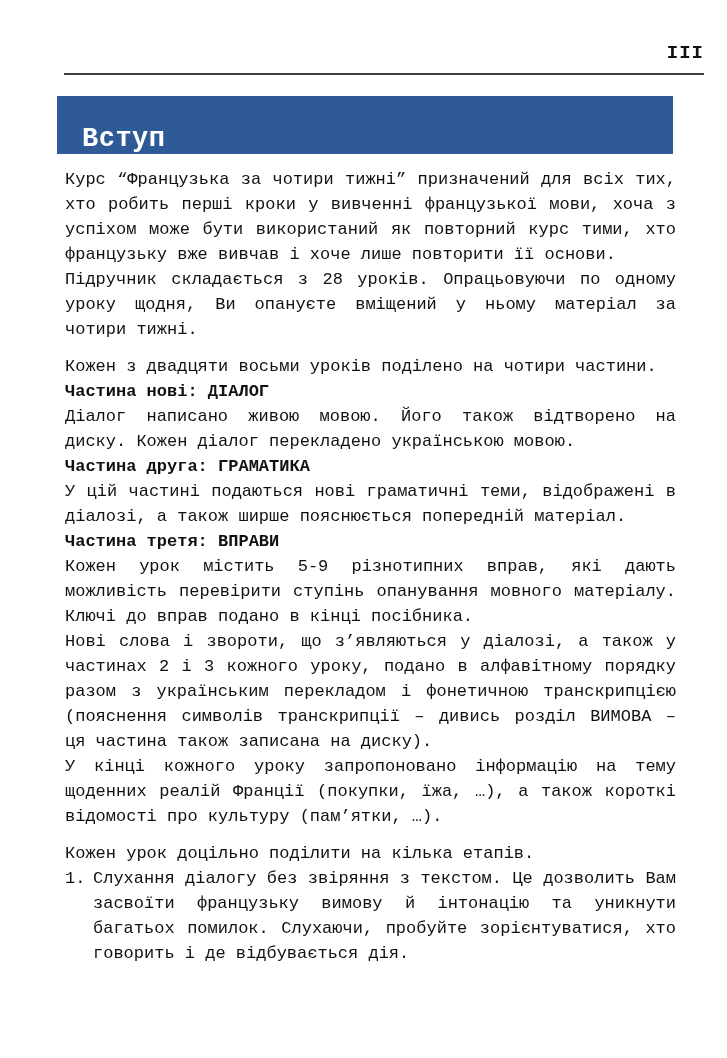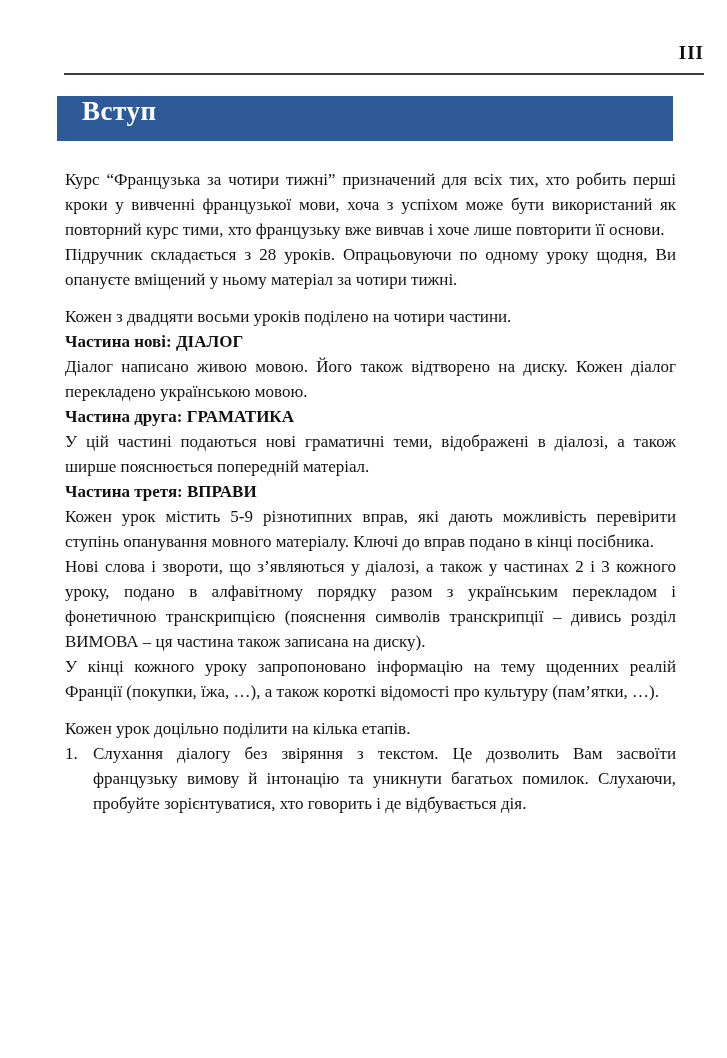--- a/index.html
+++ b/index.html
@@ -2,21 +2,21 @@
 <html><head>
 <meta charset="utf-8">
 <style>
   html, body { margin: 0; padding: 0; background: #e8e8e8; }
   .page {
     position: relative;
     width: 727px;
     height: 1058px;
     margin: 0 auto;
     background: #ffffff;
-    font-family: Liberation Serif, serif;
+    font-family: Liberation Mono, monospace;
     color: #111111;
     overflow: hidden;
   }
   .page-number {
     position: absolute;
     top: 42px;
     right: 23px;
     font-size: 19px;
     font-weight: bold;
     letter-spacing: 1px;
@@ -27,23 +27,23 @@
     left: 64px;
     width: 640px;
     height: 2px;
     background: #3d3d3d;
   }
   .banner {
     position: absolute;
     top: 96px;
     left: 57px;
     width: 616px;
-    height: 45px;
+    height: 58px;
     display: flex;
-    align-items: flex-start;
+    align-items: flex-end;
   }
   .banner-title {
     color: #ffffff;
     font-weight: bold;
     font-size: 27px;
     padding-left: 25px;
     letter-spacing: 0.5px;
   }
   .content {
     position: absolute;

